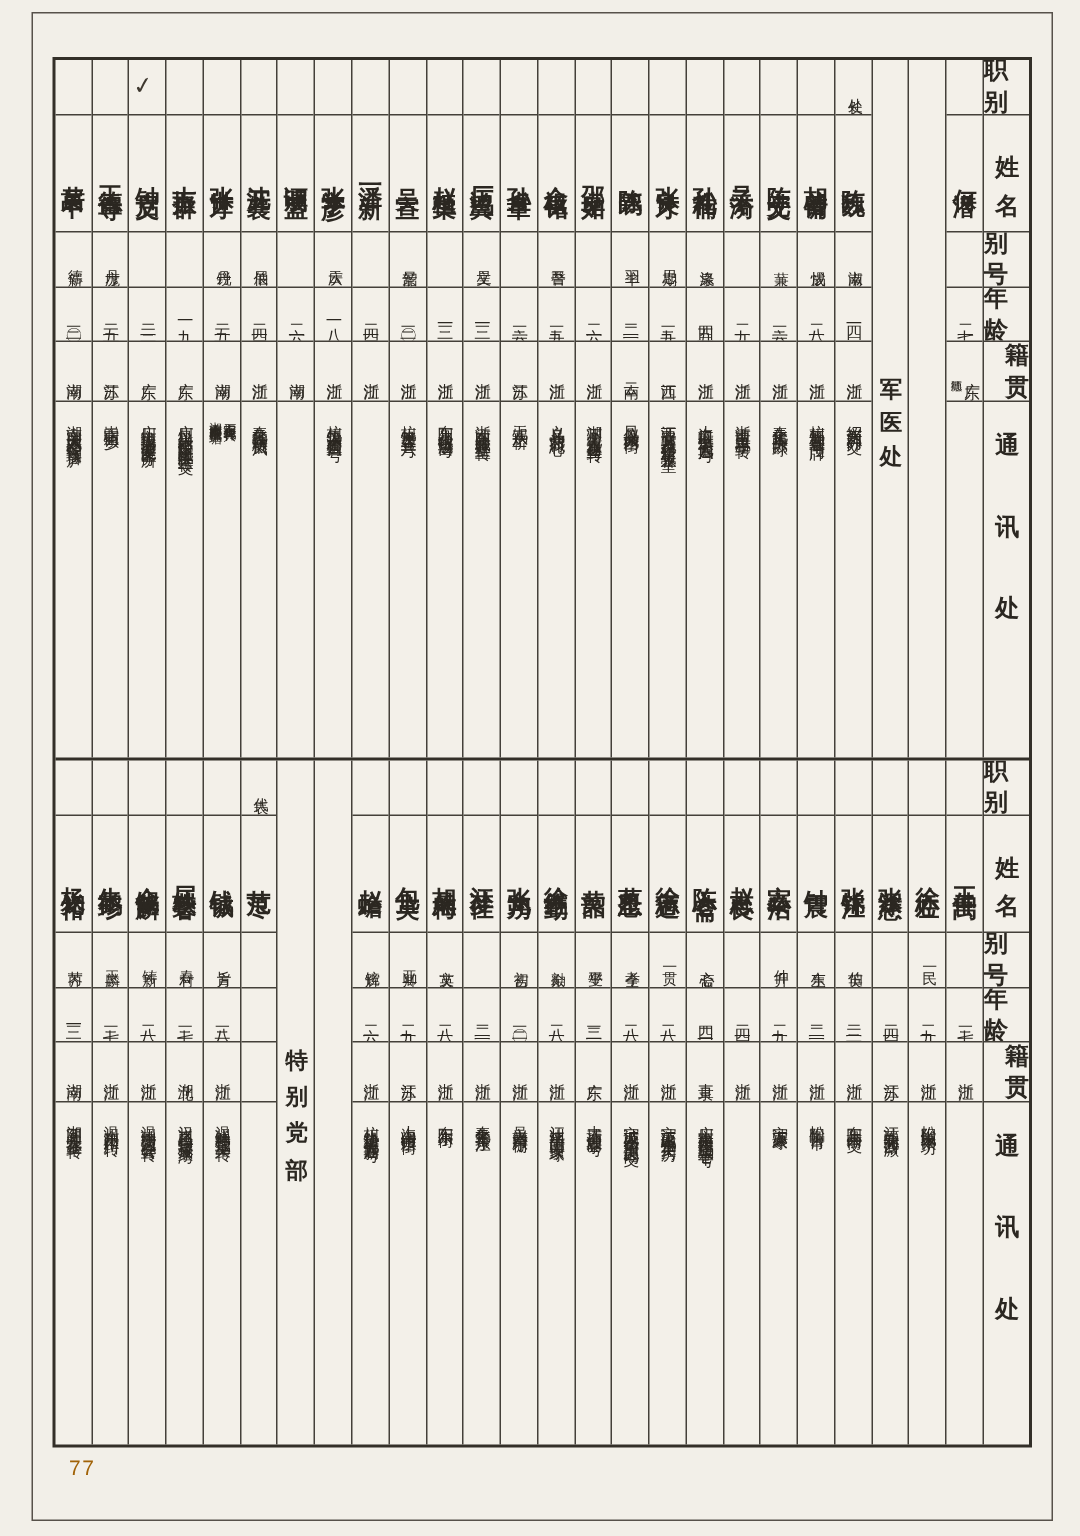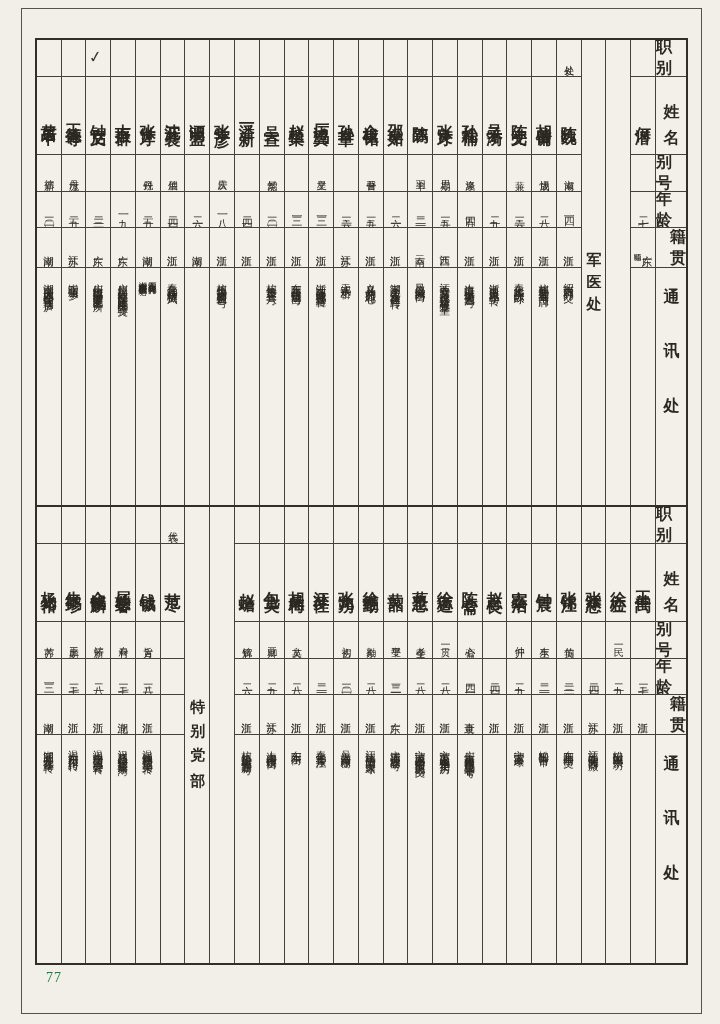--- a/index.html
+++ b/index.html
@@ -55,22 +55,22 @@
   .section-label.gap4{letter-spacing:24px;}
   .hlabel{font-size:16px;font-weight:700;letter-spacing:0;}
   .hlabel.vspread1{writing-mode:vertical-rl;text-orientation:upright;letter-spacing:1.6em;}
   .hlabel.vspread2{writing-mode:vertical-rl;text-orientation:upright;letter-spacing:3.4em;}
   .checkmark{
     font-family:"DejaVu Sans", sans-serif;
     font-size:16px;color:#3e382f;transform:rotate(-8deg) translate(-3px,-2px);
   }
   .page-number{
     position:absolute;left:46px;top:970px;
-    font-family:Liberation Serif, serif;
-    font-size:14px;color:#15803d;letter-spacing:1px;
+    font-family:Liberation Sans, sans-serif;
+    font-size:14px;color:#a16207;letter-spacing:1px;
   }
 </style>
 </head>
 <body>
 
 <div class="page-frame"></div>
 
 <div class="roster">
   <div class="tbl top" id="tbl-top">
       <div class="col head">

